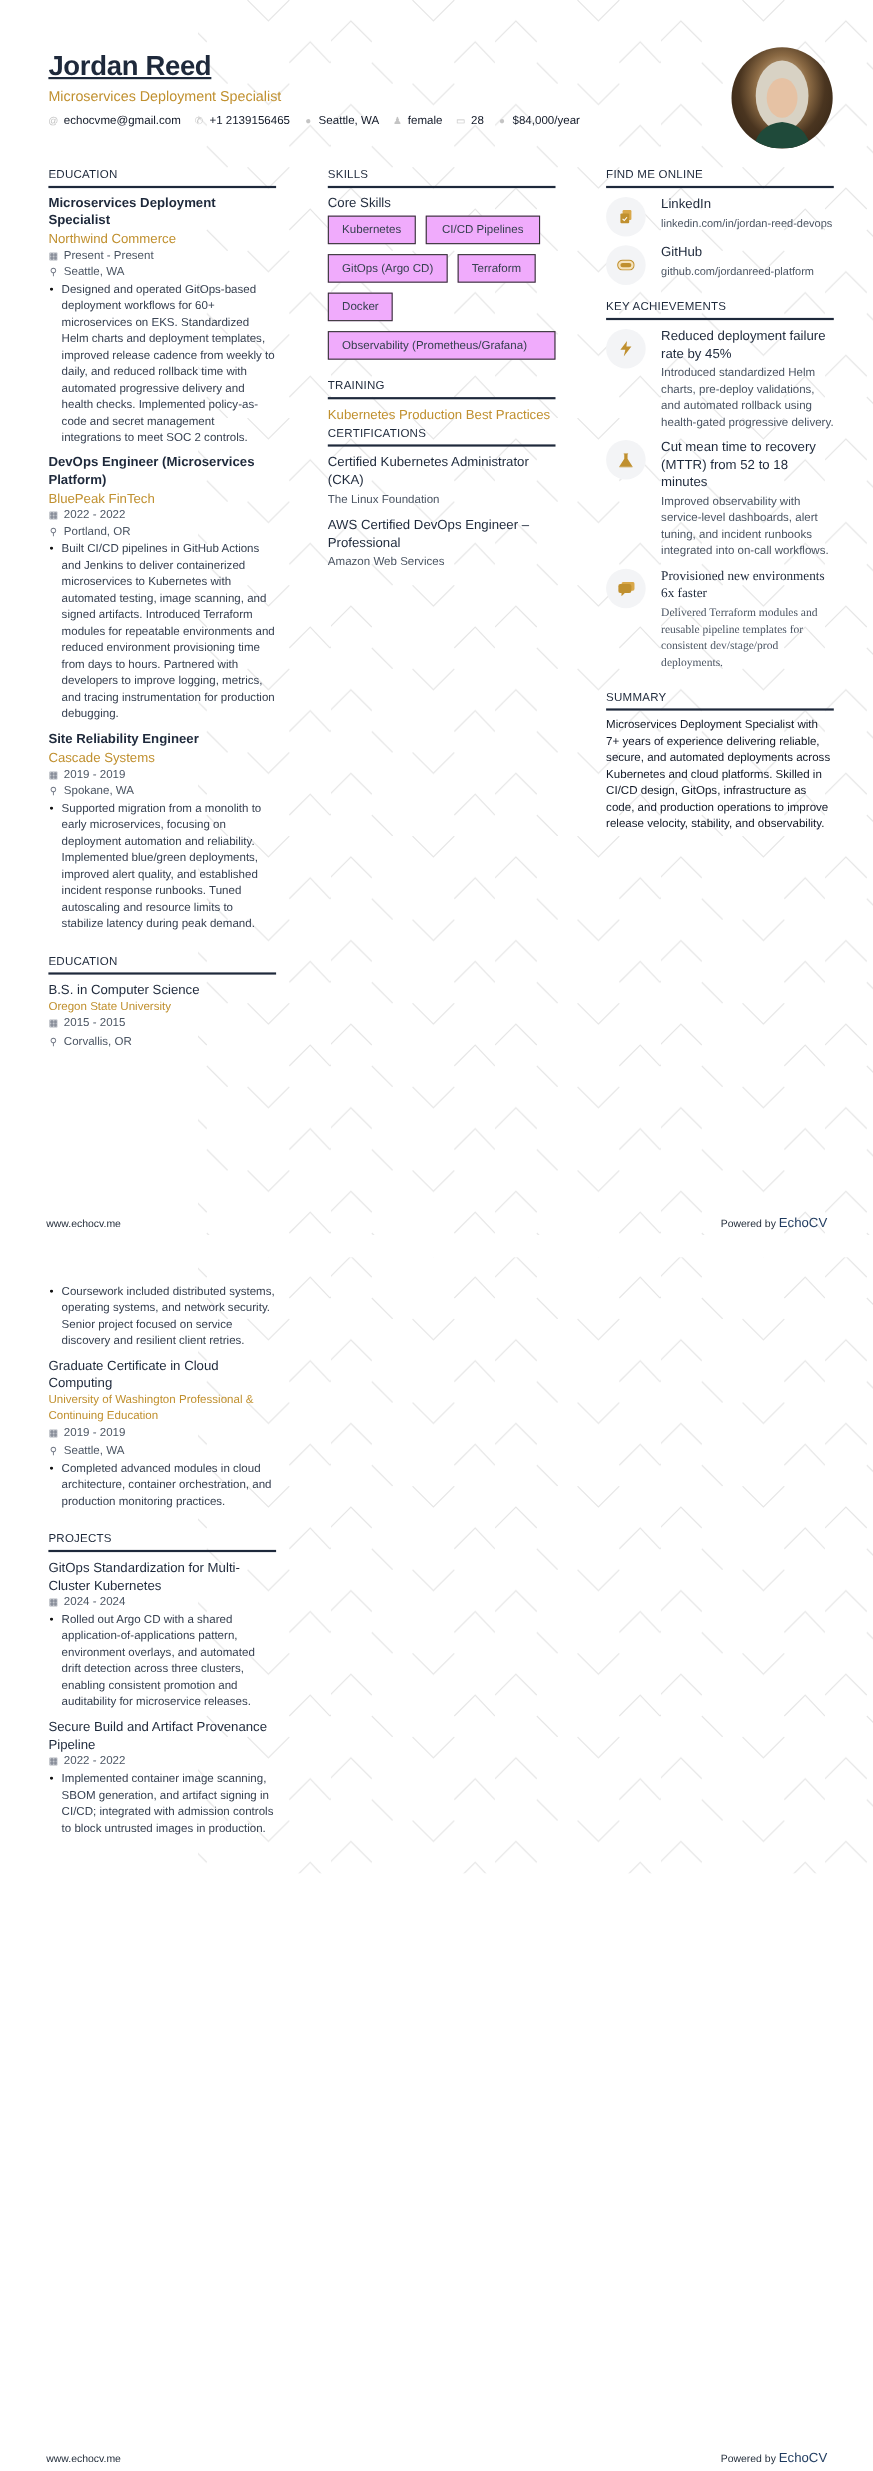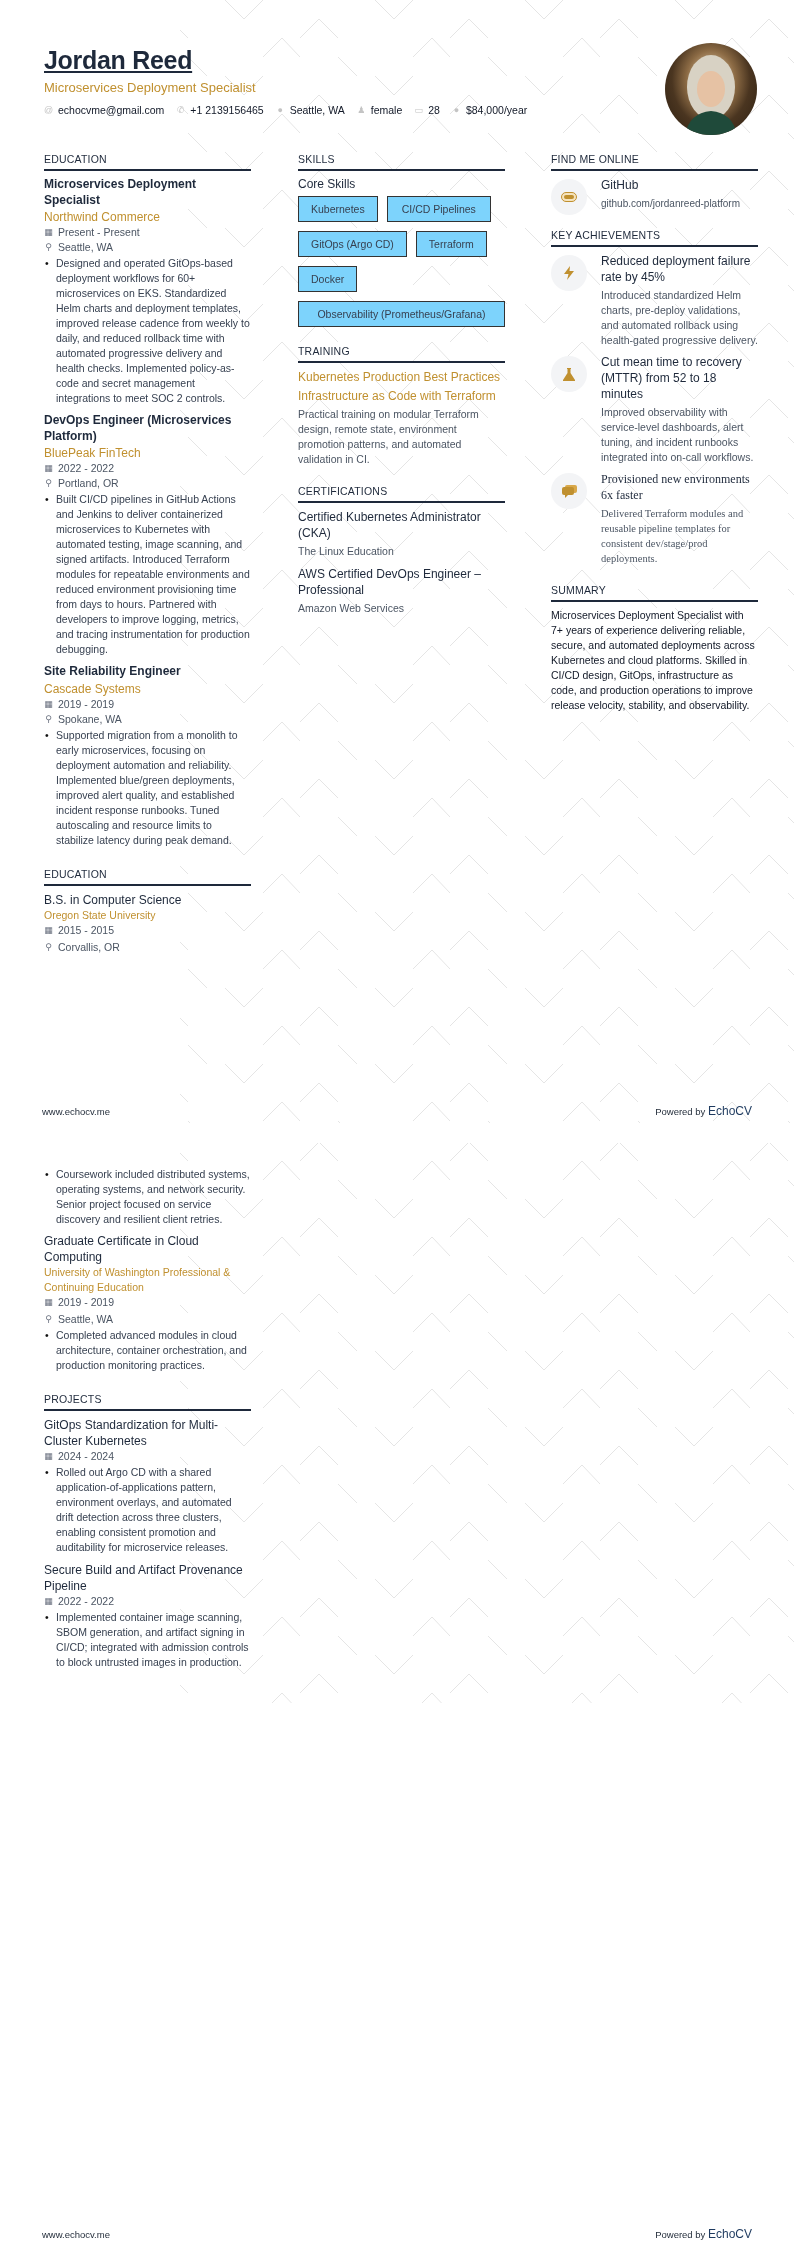--- a/index.html
+++ b/index.html
@@ -37,21 +37,21 @@
   .meta .ic { width: 9px; color: #6b7280; font-size: 9px; text-align: center; }
   .bullets { list-style: none; margin-top: 1px; }
   .bullets li { position: relative; padding-left: 12px; font-size: 10.5px; color: #374151; line-height: 15px; }
   .bullets li::before { content: "•"; position: absolute; left: 1px; top: 0; color: #111; }
   .entry { margin-bottom: 7px; }
   .edu-title { font-size: 12px; color: #1e293b; line-height: 16px; }
   .edu-school { font-size: 10.5px; color: #c0902f; line-height: 15px; }
   .sub-h { font-size: 12px; color: #1e293b; margin-bottom: 4px; line-height: 15px; }
   .chips { display: flex; flex-wrap: wrap; gap: 9px 9px; margin-bottom: 18px; }
   .chip {
-    border: 1px solid #333; padding: 5px 12px; font-size: 10.5px; color: #374151; line-height: 14px; background: #7dd3fc; text-align: center;
+    border: 1px solid #333; padding: 5px 12px; font-size: 10.5px; color: #374151; line-height: 14px; background: #f0abfc;
   }
   .chip.wide { width: 207px; }
   .train-title { font-size: 12px; color: #c0902f; line-height: 16px; margin-bottom: 3px; }
   .train-desc { font-size: 10.5px; color: #4b5563; line-height: 15px; margin-bottom: 7px; }
   .cert-name { font-size: 12px; color: #1e293b; line-height: 16px; }
   .cert-org { font-size: 10.5px; color: #4b5563; line-height: 15px; margin-top: 3px; margin-bottom: 7px; }
   .link-item, .ach-item { display: flex; gap: 14px; margin-bottom: 6px; }
   .circ {
     flex: 0 0 36px; width: 36px; height: 36px; border-radius: 50%; background: #f3f4f6;
     display: flex; align-items: center; justify-content: center; color: #c0902f; margin-top: 2px;
@@ -191,38 +191,47 @@
         <span class="chip">GitOps (Argo CD)</span>
         <span class="chip">Terraform</span>
         <span class="chip">Docker</span>
         <span class="chip wide" style="width:207px;">Observability (Prometheus/Grafana)</span>
       </div>
 
       <div class="sec-title">TRAINING</div>
       <div>
         <div class="train-title">Kubernetes Production Best Practices</div>
       </div>
-      <div style="margin-bottom:18px;">
-        <div class="train-title">Infrastructure as Code with Terraform</div>
-        <div class="train-desc">Practical training on modular Terraform design, remote state, environment promotion patterns, and automated validation in CI.</div>
-      </div>
 
       <div class="sec-title">CERTIFICATIONS</div>
       <div>
         <div class="cert-name">Certified Kubernetes Administrator (CKA)</div>
-        <div class="cert-org">The Linux Education</div>
+        <div class="cert-org">The Linux Foundation</div>
       </div>
       <div>
         <div class="cert-name">AWS Certified DevOps Engineer – Professional</div>
         <div class="cert-org">Amazon Web Services</div>
       </div>
     </div>
 
     <div class="col col3">
       <div class="sec-title">FIND ME ONLINE</div>
+      <div class="link-item">
+        <div class="circ">
+          <svg width="14" height="14" viewBox="0 0 14 14">
+              <rect x="4" y="1" width="8" height="9" rx="1" fill="#d9a84a"></rect>
+              <rect x="2" y="4" width="8" height="9" rx="1" fill="#c0902f"></rect>
+              <path d="M4 9 L5.5 10.5 L8 7.5" stroke="#fff" stroke-width="1" fill="none"></path>
+            </svg>
+        </div>
+        <div>
+          <div class="link-label">LinkedIn</div>
+          <div class="link-url">linkedin.com/in/jordan-reed-devops</div>
+        </div>
+      </div>
       <div class="link-item" style="margin-bottom:14px;">
         <div class="circ">
           <svg width="16" height="10" viewBox="0 0 16 10">
               <rect x="0.5" y="0.5" width="15" height="9" rx="4.5" fill="#f5e3bd" stroke="#c0902f"></rect>
               <rect x="3" y="3" width="10" height="4" rx="2" fill="#c0902f"></rect>
             </svg>
         </div>
         <div>
           <div class="link-label">GitHub</div>
           <div class="link-url">github.com/jordanreed-platform</div>

